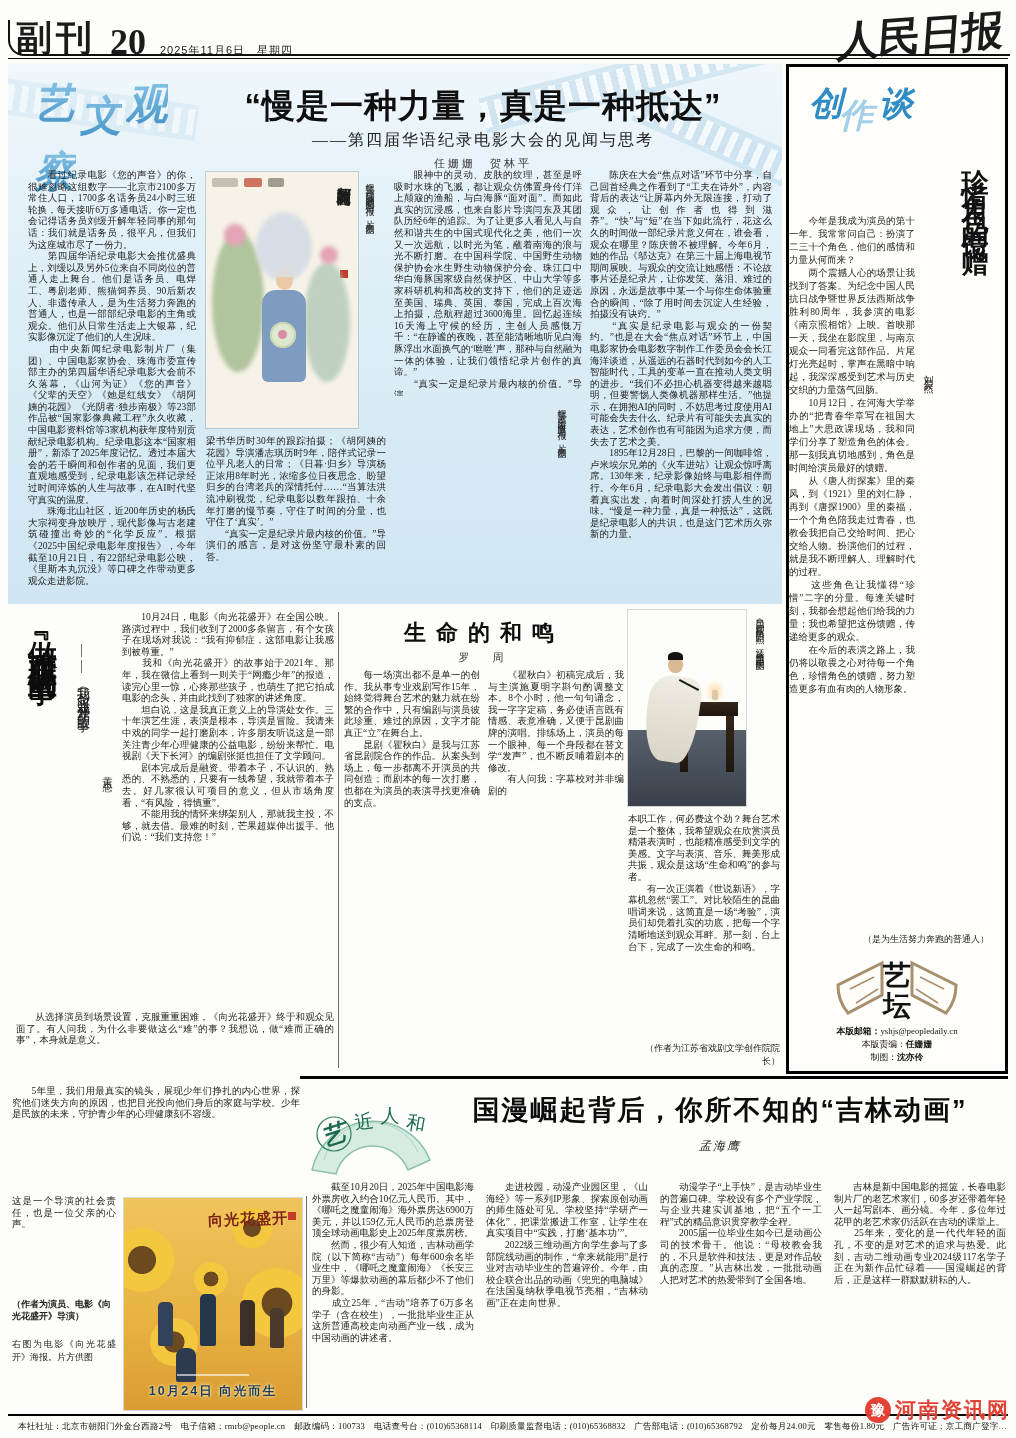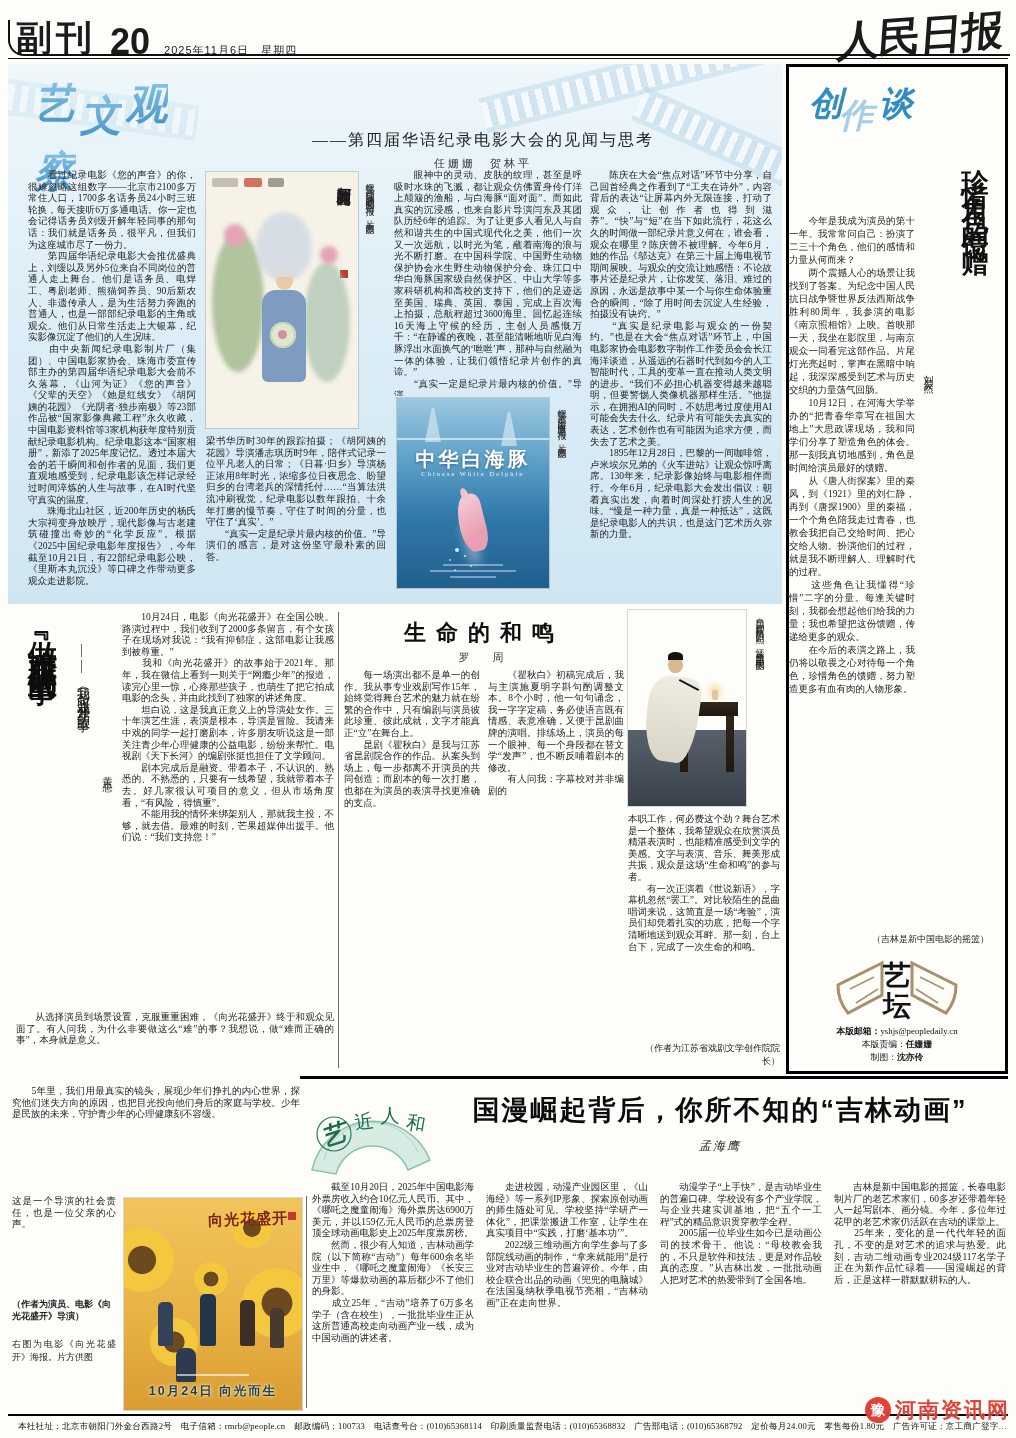--- a/index.html
+++ b/index.html
@@ -3,21 +3,21 @@
 <meta charset="utf-8">
 <style>
   html,body{margin:0;padding:0;background:#e9e9e9;}
   .page{position:relative;width:1016px;height:1438px;background:#fdfdfa;margin:0 auto;
         font-family:"Liberation Serif","DejaVu Serif",serif;color:#1b1b1b;overflow:hidden;}
   .abs{position:absolute;}
   .body-text{font-size:9.5px;line-height:11.6px;text-align:justify;white-space:pre-line;overflow:hidden;color:#222;}
   .vcap{writing-mode:vertical-rl;font-size:9px;line-height:12px;letter-spacing:2px;color:#222;}
   
   .mast-section{font-family:"Liberation Sans","DejaVu Sans",sans-serif;font-weight:bold;font-size:36px;letter-spacing:4px;}
-  .mast-page{font-family:Liberation Sans, sans-serif;font-size:36px;font-weight:bold;}
+  .mast-page{font-family:Liberation Serif, serif;font-size:36px;font-weight:bold;}
   .mast-date{font-size:11px;font-weight:normal;letter-spacing:1px;font-family:"Liberation Sans",sans-serif;}
   .paper-logo{font-family:"DejaVu Serif",serif;font-weight:bold;font-size:42px;transform:skewX(-8deg) rotate(-4deg);letter-spacing:-1px;}
   .mast-rule{border-bottom:2px solid #111;border-left:2px solid #111;border-bottom-left-radius:16px;}
   .rule-thin{background:#111;}
   
   .feature-panel{background:linear-gradient(180deg,#eff7fb 0%,#ddeef7 45%,#cfe6f2 100%);overflow:hidden;}
   .film-strip{position:absolute;height:26px;opacity:.45;
      background:repeating-linear-gradient(90deg,rgba(255,255,255,.9) 0 7px,rgba(120,170,205,.5) 7px 14px);
      border-top:5px solid #b5d7ea;border-bottom:5px solid #b5d7ea;}
   .label-char{display:inline-block;font-family:"Liberation Sans",sans-serif;font-weight:bold;font-style:italic;
@@ -105,20 +105,21 @@
     <div class="film-strip" style="width:240px;left:620px;top:70px;transform:rotate(24deg);"></div>
     <div class="film-strip" style="width:220px;left:-30px;top:26px;transform:rotate(8deg);opacity:.25;"></div>
 
     <div class="abs" style="left:26px;top:12px;width:170px;">
       <span class="label-char">艺</span>
       <span class="label-char" style="transform:translateY(12px);">文</span>
       <span class="label-char">观</span>
       <span class="label-char" style="transform:translateY(12px);">察</span>
     </div>
 
+    <div class="abs headline" style="left:182px;top:20px;width:586px;">“慢是一种力量，真是一种抵达”</div>
     <div class="abs authors" style="left:182px;top:92px;width:586px;">任姗姗　贺林平</div>
     <div class="abs subhead" style="left:182px;top:66px;width:586px;">——第四届华语纪录电影大会的见闻与思考</div>
 
     <div class="abs body-text" style="left:20px;top:106px;width:168px;height:428px;">　　看过纪录电影《您的声音》的你，很难忽略这组数字——北京市2100多万常住人口，1700多名话务员24小时三班轮换，每天接听6万多通电话。你一定也会记得话务员刘缓开解年轻同事的那句话：我们就是话务员，很平凡，但我们为这座城市尽了一份力。
 　　第四届华语纪录电影大会推优盛典上，刘缓以及另外5位来自不同岗位的普通人走上舞台。他们是话务员、电焊工、粤剧老师、熊猫饲养员、90后新农人、非遗传承人，是为生活努力奔跑的普通人，也是一部部纪录电影的主角或观众。他们从日常生活走上大银幕，纪实影像沉淀了他们的人生况味。
 　　由中央新闻纪录电影制片厂（集团）、中国电影家协会、珠海市委宣传部主办的第四届华语纪录电影大会前不久落幕，《山河为证》《您的声音》《父辈的天空》《她是红线女》《胡阿姨的花园》《光阴者·独步南极》等23部作品被“国家影像典藏工程”永久收藏，中国电影资料馆等3家机构获年度特别贡献纪录电影机构。纪录电影这本“国家相册”，新添了2025年度记忆。透过本届大会的若干瞬间和创作者的见面，我们更直观地感受到，纪录电影该怎样记录经过时间淬炼的人生与故事，在AI时代坚守真实的温度。
 　　珠海北山社区，近200年历史的杨氏大宗祠变身放映厅，现代影像与古老建筑碰撞出奇妙的“化学反应”。根据《2025中国纪录电影年度报告》，今年截至10月21日，有22部纪录电影公映，《里斯本丸沉没》等口碑之作带动更多观众走进影院。</div>
 
     <div class="poster p1" style="left:198px;top:108px;width:152px;height:256px;">
       <div class="p1-tag" style="left:6px;top:6px;width:26px;background:#b9b2a4;"></div>
@@ -136,32 +137,20 @@
       <div class="abs" style="left:69px;top:96px;width:19px;height:9px;background:#dddcd8;border-radius:50% 50% 0 0;"></div>
       <div class="abs" style="left:64px;top:150px;width:26px;height:26px;background:#dde8cf;border-radius:50%;box-shadow:inset 0 0 0 2px #c8d6b4;"></div>
       <div class="blob" style="left:72px;top:158px;width:9px;height:9px;background:#d98ca4;filter:none;"></div>
     </div>
     <div class="abs vcap" style="left:356px;top:112px;height:252px;">纪录片《胡阿姨的花园》海报。片方供图</div>
     <div class="abs body-text" style="left:198px;top:372px;width:180px;height:162px;">梁书华历时30年的跟踪拍摄；《胡阿姨的花园》导演潘志琪历时9年，陪伴式记录一位平凡老人的日常；《日暮·归乡》导演杨正浓用8年时光，浓缩多位日夜思念、盼望归乡的台湾老兵的深情托付……“当算法洪流冲刷视觉，纪录电影以数年跟拍、十余年打磨的慢节奏，守住了时间的分量，也守住了‘真实’。”
 　　“真实一定是纪录片最内核的价值。”导演们的感言，是对这份坚守最朴素的回答。</div>
 
     <div class="abs body-text" style="left:386px;top:106px;width:188px;height:226px;">　　眼神中的灵动、皮肤的纹理，甚至是呼吸时水珠的飞溅，都让观众仿佛置身伶仃洋上颠簸的渔船，与白海豚“面对面”。而如此真实的沉浸感，也来自影片导演闫东及其团队历经6年的追踪。为了让更多人看见人与自然和谐共生的中国式现代化之美，他们一次又一次远航，以时光为笔，蘸着南海的浪与光不断打磨。在中国科学院、中国野生动物保护协会水生野生动物保护分会、珠江口中华白海豚国家级自然保护区、中山大学等多家科研机构和高校的支持下，他们的足迹远至美国、瑞典、英国、泰国，完成上百次海上拍摄，总航程超过3600海里。回忆起连续16天海上守候的经历，主创人员感慨万千：“在静谧的夜晚，甚至能清晰地听见白海豚浮出水面换气的‘咝咝’声，那种与自然融为一体的体验，让我们领悟纪录片创作的真谛。”
 　　“真实一定是纪录片最内核的价值。”导演</div>
-    <div class="poster p2" style="left:389px;top:334px;width:152px;height:190px;">
-      <div class="p2-tower" style="left:28px;top:10px;"></div>
-      <div class="p2-tower" style="left:104px;top:14px;"></div>
-      <div class="p2-deck" style="top:40px;"></div>
-      <div class="p2-title" style="top:48px;">中华白海豚</div>
-      <div class="p2-eng" style="top:72px;">Chinese White Dolphin</div>
-      <div class="p2-dolphin" style="left:62px;top:96px;"></div>
-      <div class="p2-splash" style="left:58px;top:150px;"></div>
-      <div class="p2-credit" style="left:30%;right:30%;bottom:22px;"></div>
-      <div class="p2-credit" style="left:22%;right:22%;bottom:16px;"></div>
-      <div class="p2-credit" style="left:35%;right:35%;bottom:10px;"></div>
-    </div>
     <div class="abs vcap" style="left:548px;top:338px;height:190px;">纪录片《中华白海豚》海报。片方供图</div>
 
     <div class="abs body-text" style="left:582px;top:106px;width:182px;height:428px;">　　陈庆在大会“焦点对话”环节中分享，自己回首经典之作看到了“工夫在诗外”，内容背后的表达“让屏幕内外无限连接，打动了观众，让创作者也得到滋养”。“快”与“短”在当下如此流行，花这么久的时间做一部纪录片意义何在，谁会看，观众在哪里？陈庆曾不被理解。今年6月，她的作品《邬达克》在第三十届上海电视节期间展映。与观众的交流让她感悟：不论故事片还是纪录片，让你发笑、落泪、难过的原因，永远是故事中某一个与你生命体验重合的瞬间，“除了用时间去沉淀人生经验，拍摄没有诀窍。”
 　　“真实是纪录电影与观众的一份契约。”也是在大会“焦点对话”环节上，中国电影家协会电影数字制作工作委员会会长江海洋谈道，从遥远的石器时代到如今的人工智能时代，工具的变革一直在推动人类文明的进步。“我们不必担心机器变得越来越聪明，但要警惕人类像机器那样生活。”他提示，在拥抱AI的同时，不妨思考过度使用AI可能会失去什么。纪录片有可能失去真实的表达，艺术创作也有可能因为追求方便，而失去了艺术之美。
 　　1895年12月28日，巴黎的一间咖啡馆，卢米埃尔兄弟的《火车进站》让观众惊呼离席。130年来，纪录影像始终与电影相伴而行。今年6月，纪录电影大会发出倡议：朝着真实出发，向着时间深处打捞人生的况味。“慢是一种力量，真是一种抵达”，这既是纪录电影人的共识，也是这门艺术历久弥新的力量。</div>
   </div>
 
   <div class="abs right-box" style="left:786px;top:64px;width:222px;height:1010px;box-sizing:border-box;">
     <div class="abs" style="left:20px;top:14px;">
       <span class="ct-char" style="color:#2f8cc4;">创</span>
@@ -172,21 +161,21 @@
     <div class="abs v-author" style="right:70px;top:300px;height:70px;">刘昊然</div>
     <div class="abs" style="left:0;top:148px;width:190px;height:712px;overflow:hidden;">
       <div style="float:right;width:64px;height:310px;"></div>
       <div class="body-text" style="font-size:9.5px;line-height:13px;">　　今年是我成为演员的第十一年。我常常问自己：扮演了二三十个角色，他们的感情和力量从何而来？
 　　两个震撼人心的场景让我找到了答案。为纪念中国人民抗日战争暨世界反法西斯战争胜利80周年，我参演的电影《南京照相馆》上映。首映那一天，我坐在影院里，与南京观众一同看完这部作品。片尾灯光亮起时，掌声在黑暗中响起，我深深感受到艺术与历史交织的力量荡气回肠。
 　　10月12日，在河海大学举办的“把青春华章写在祖国大地上”大思政课现场，我和同学们分享了塑造角色的体会。那一刻我真切地感到，角色是时间给演员最好的馈赠。
 　　从《唐人街探案》里的秦风，到《1921》里的刘仁静，再到《唐探1900》里的秦福，一个个角色陪我走过青春，也教会我把自己交给时间、把心交给人物。扮演他们的过程，就是我不断理解人、理解时代的过程。
 　　这些角色让我懂得“珍惜”二字的分量。每逢关键时刻，我都会想起他们给我的力量；我也希望把这份馈赠，传递给更多的观众。
 　　在今后的表演之路上，我仍将以敬畏之心对待每一个角色，珍惜角色的馈赠，努力塑造更多有血有肉的人物形象。</div>
     </div>
-    <div class="abs attribution" style="right:16px;top:866px;">（吉林是新中国电影的摇篮）</div>
+    <div class="abs attribution" style="right:16px;top:866px;">（是为生活努力奔跑的普通人）</div>
 
     <div class="abs" style="left:0;right:0;top:888px;text-align:center;">
       <svg width="150" height="66" viewBox="0 0 150 66">
         <path d="M60 8 L16 30 A42 42 0 0 0 26 58 L60 40 Z" fill="#fffdf8" stroke="#a78f6f" stroke-width="3"></path>
         <path d="M28 34 L52 22 M34 48 L56 34" stroke="#a78f6f" stroke-width="1.5" fill="none"></path>
         <path d="M90 8 L134 30 A42 42 0 0 1 124 58 L90 40 Z" fill="#fffdf8" stroke="#a78f6f" stroke-width="3"></path>
         <path d="M122 34 L98 22 M116 48 L94 34" stroke="#a78f6f" stroke-width="1.5" fill="none"></path>
         <text x="75" y="30" text-anchor="middle" font-size="28" font-weight="bold" fill="#111" font-family="Liberation Serif,serif">艺</text>
         <text x="75" y="60" text-anchor="middle" font-size="28" font-weight="bold" fill="#111" font-family="Liberation Serif,serif">坛</text>
       </svg>
@@ -205,21 +194,21 @@
 　　坦白说，这是我真正意义上的导演处女作。三十年演艺生涯，表演是根本，导演是冒险。我请来中戏的同学一起打磨剧本，许多朋友听说这是一部关注青少年心理健康的公益电影，纷纷来帮忙。电视剧《天下长河》的编剧张挺也担任了文学顾问。
 　　剧本完成后是融资。带着本子，不认识的、熟悉的、不熟悉的，只要有一线希望，我就带着本子去。好几家很认可项目的意义，但从市场角度看，“有风险，得慎重”。
 　　不能用我的情怀来绑架别人，那就我主投，不够，就去借。最难的时刻，芒果超媒伸出援手。他们说：“我们支持您！”</div>
     <div class="abs body-text" style="left:4px;top:404px;width:318px;height:56px;">　　从选择演员到场景设置，克服重重困难，《向光花盛开》终于和观众见面了。有人问我，为什么非要做这么“难”的事？我想说，做“难而正确的事”，本身就是意义。</div>
   </div>
   <div class="divider-v" style="left:338px;top:612px;height:456px;"></div>
 
   <div class="abs" style="left:344px;top:604px;width:438px;height:468px;">
     <div class="abs life-title" style="left:0;top:14px;width:280px;">生命的和鸣</div>
     <div class="abs life-author" style="left:0;top:46px;width:280px;">罗　周</div>
-    <div class="abs body-text" style="left:0;top:66px;width:136px;height:392px;">　　每一场演出都不是单一的创作。我从事专业戏剧写作15年，始终觉得舞台艺术的魅力就在纷繁的合作中，只有编剧与演员彼此珍重、彼此成就，文字才能真正“立”在舞台上。
+    <div class="abs body-text" style="left:0;top:66px;width:136px;height:392px;">　　每一场演出都不是单一的创作。我从事专业戏剧写作15年，始终觉得舞台艺术的魅力就在纷繁的合作中，只有编剧与演员彼此珍重、难过的原因，文字才能真正“立”在舞台上。
 　　昆剧《瞿秋白》是我与江苏省昆剧院合作的作品。从案头到场上，每一步都离不开演员的共同创造；而剧本的每一次打磨，也都在为演员的表演寻找更准确的支点。</div>
     <div class="abs body-text" style="left:144px;top:66px;width:136px;height:392px;">　　《瞿秋白》初稿完成后，我与主演施夏明字斟句酌调整文本。8个小时，他一句句诵念，我一字字定稿，务必使语言既有情感、表意准确，又便于昆剧曲牌的演唱。排练场上，演员的每一个眼神、每一个身段都在替文学“发声”，也不断反哺着剧本的修改。
 　　有人问我：字幕校对并非编剧的</div>
 
     <div class="poster ph3" style="left:284px;top:6px;width:118px;height:196px;">
       <div class="abs" style="left:0;top:120px;right:0;bottom:0;background:linear-gradient(#57606b,#39404a);"></div>
       <div class="ph3-desk" style="left:48px;top:92px;width:62px;height:14px;"></div>
       <div class="ph3-desk" style="left:52px;top:106px;width:8px;height:56px;"></div>
       <div class="ph3-desk" style="left:98px;top:106px;width:8px;height:56px;"></div>
       <div class="ph3-lamp" style="left:84px;top:80px;"></div>

